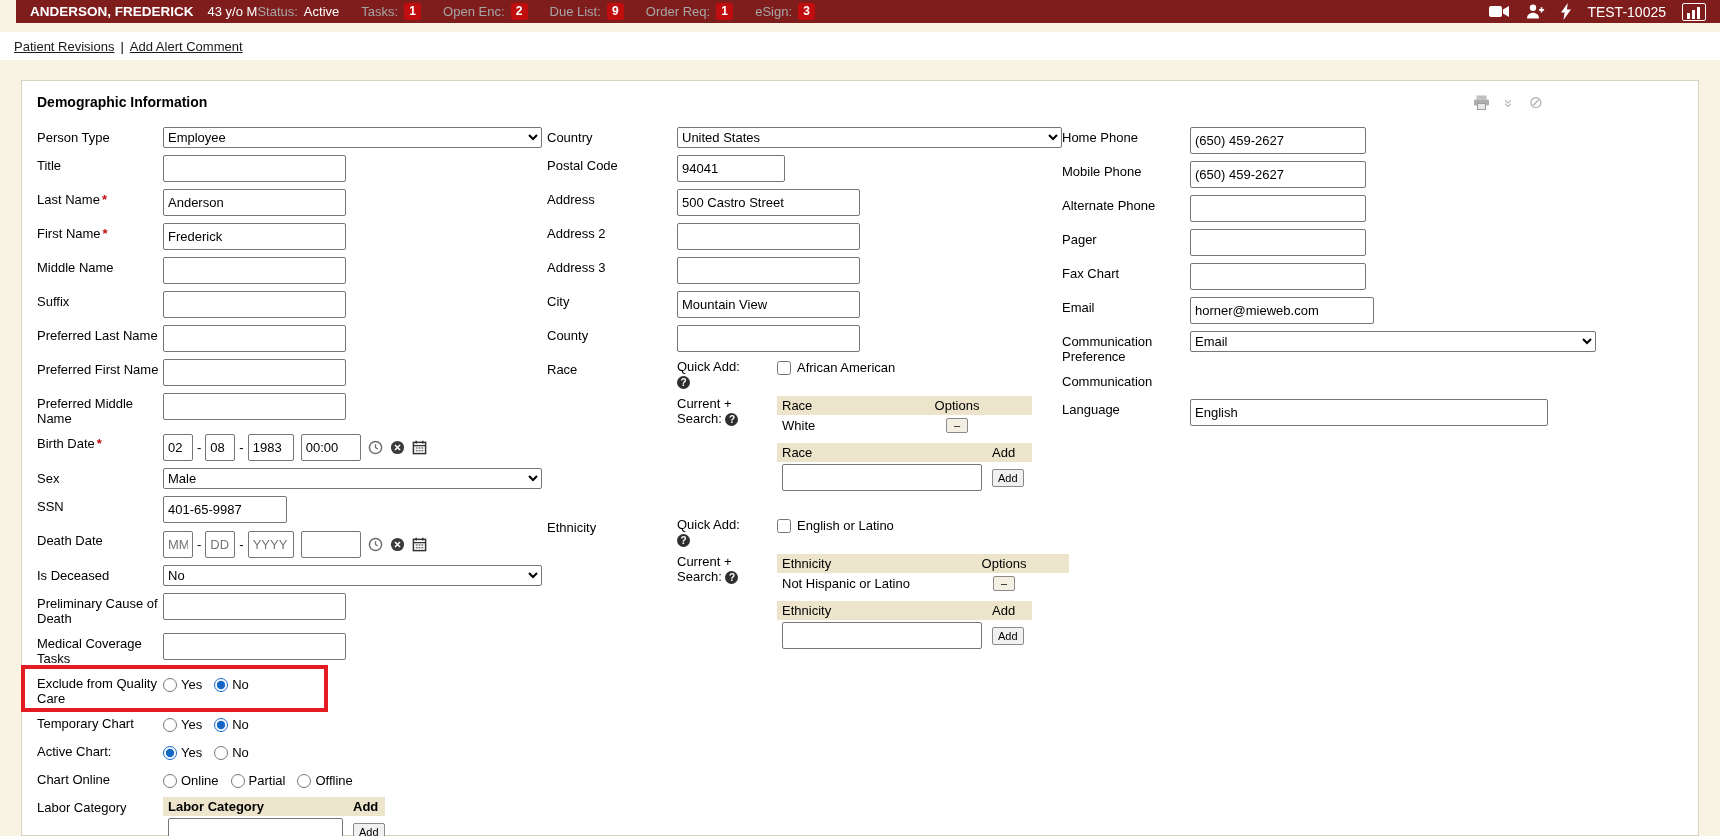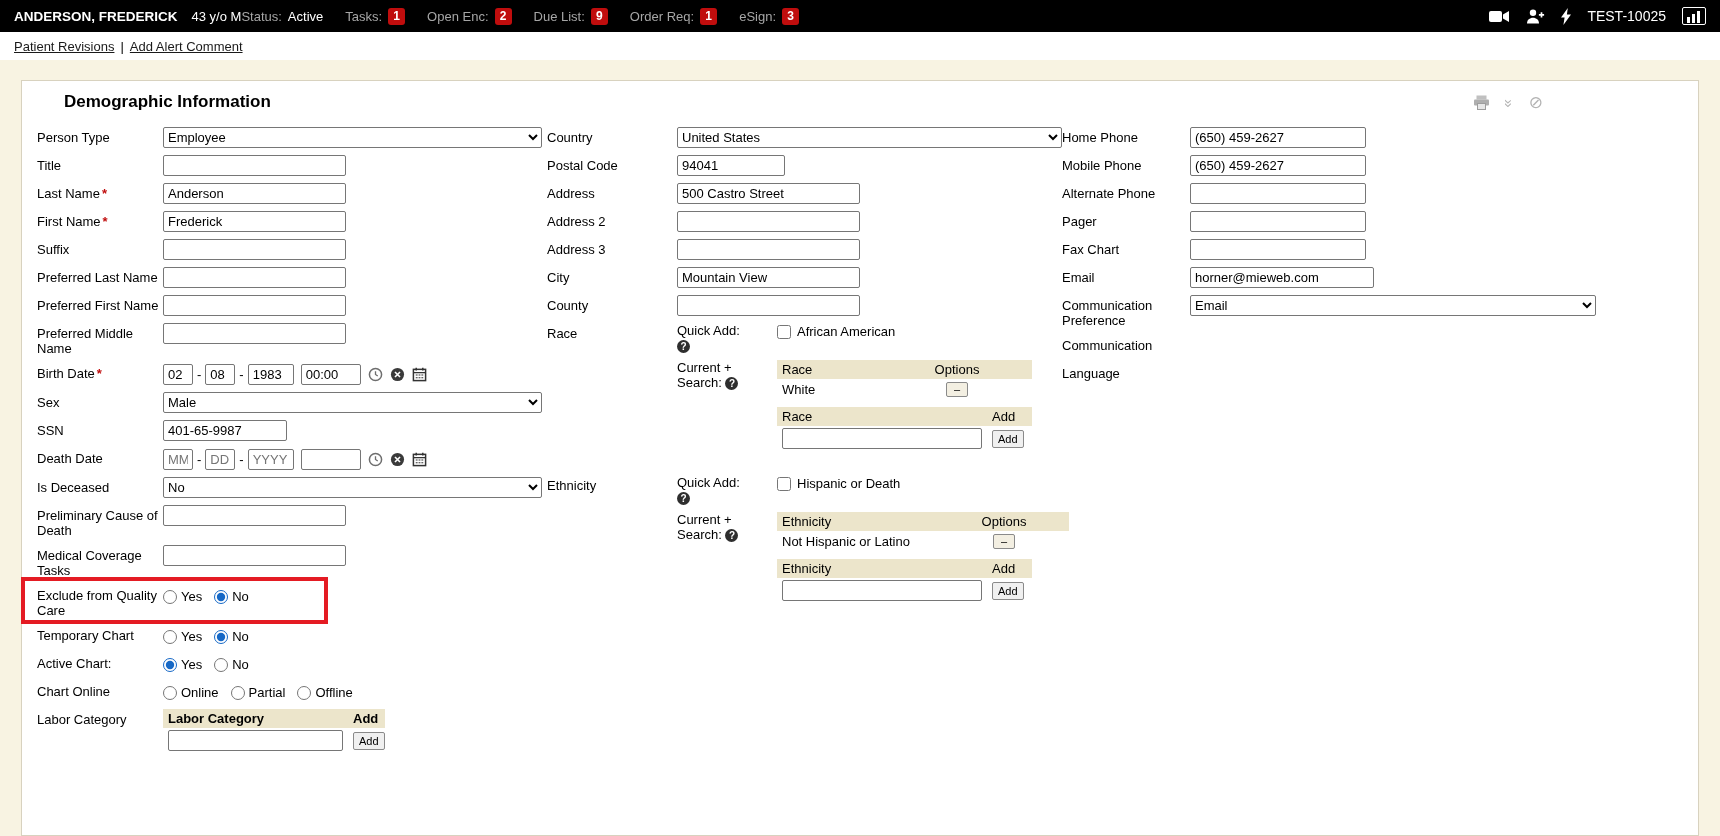--- a/index.html
+++ b/index.html
@@ -1,21 +1,21 @@
 <!DOCTYPE html>
 <html><head>
 <meta charset="utf-8">
 <style>
   * { margin:0; padding:0; box-sizing:border-box; }
   html,body { background:#fff; }
   body { font-family:"Liberation Sans", sans-serif; font-size:13px; color:#000; }
   .screen { position:relative; width:1720px; height:836px; background:#f8f3e2; overflow:hidden; }
 
   
-  .topbar { position:absolute; top:0; left:0; right:0; height:32px; background:#000000; color:#fff;
+  .topbar { position:absolute; top:0; left:16px; right:0; height:23px; background:#7f1d1d; color:#fff;
             display:flex; align-items:center; padding:0 14px; }
   .pt-name { font-weight:bold; font-size:13.5px; }
   .pt-info { margin-left:14px; }
   .tb-item { display:flex; align-items:center; gap:6px; margin-right:22px; white-space:nowrap; }
   .tb-label { color:#a6a6a6; }
   .badge { background:#c00d0d; color:#fff; font-weight:bold; font-size:12px; min-width:17px; height:17px;
            line-height:17px; text-align:center; border-radius:3px; padding:0 3px; display:inline-block; cursor:pointer; }
   .tb-right { margin-left:auto; display:flex; align-items:center; gap:16px; }
   .sysid { font-size:14px; }
   .chart-box { border:1px solid #fff; border-radius:2px; padding:3px 4px 1px; display:inline-block; line-height:0; cursor:pointer; }
@@ -23,40 +23,40 @@
 
   
   .linkbar { position:absolute; top:32px; left:0; right:0; height:28px; background:#fff;
              display:flex; align-items:center; padding:0 14px; gap:6px; }
   .linkbar a { color:#1a1a1a; text-decoration:underline; cursor:pointer; }
 
   
   .page { position:absolute; top:60px; left:0; right:0; bottom:0; background:#f8f3e2; padding:20px 21px 0; }
   .panel { background:#fff; border:1px solid #d8d2bf; height:756px; padding:8px 15px; position:relative; }
   .panel-header { display:flex; align-items:center; height:26px; }
-  .panel-title { font-weight:bold; font-size:17px;margin-left:27px; }
+  .panel-title { font-weight:bold; font-size:14px; }
   .panel-icons { margin-left:auto; margin-right:140px; display:flex; align-items:center; gap:16px; color:#b3b3b3; }
   .pi { cursor:pointer; line-height:0; }
   .pi-glyph { font-size:17px; color:#b3b3b3; line-height:17px; display:inline-block; }
   .rot90 { transform:rotate(90deg); font-size:15px; letter-spacing:-2px; }
 
   
   .form-area { position:relative; margin-top:12px; height:690px; }
   .fcol { position:absolute; top:0; }
   .col1 { left:0;    width:505px; }
   .col2 { left:510px; width:515px; }
   .col3 { left:1025px; width:545px; }
 
   .frow { display:flex; align-items:flex-start; margin-bottom:7px; min-height:21px; }
   .lbl { flex:0 0 126px; padding-top:3px; line-height:15px; }
   .col2 .lbl { flex-basis:130px; }
   .col3 .lbl { flex-basis:128px; }
   .req { color:#c00d0d; font-weight:bold; margin-left:2px; }
 
-  input[type=text] { height:21px; border:1px solid #767676; border-radius:2px; padding:1px 4px;
+  input[type=text] { height:27px; border:1px solid #767676; border-radius:2px; padding:1px 4px;
                      font:13px "Liberation Sans",sans-serif; background:#fff; }
   select { height:21px; border:1px solid #767676; border-radius:2px;
            font:13px "Liberation Sans",sans-serif; background:#fff; }
   input[type=radio], input[type=checkbox] { width:14px; height:14px; margin:0; accent-color:#1668c6; }
 
   .w-std   { width:183px; }
   .w-wide  { width:406px; }
   .w-postal{ width:108px; }
   .w-ssn   { width:124px; }
   .w-phone { width:176px; }
@@ -216,20 +216,24 @@
           <div class="frow">
             <div class="lbl"><span>Last Name</span><span class="req">*</span></div>
             <input type="text" class="w-std" value="Anderson" style="">
           </div>
 
           <div class="frow">
             <div class="lbl"><span>First Name</span><span class="req">*</span></div>
             <input type="text" class="w-std" value="Frederick" style="">
           </div>
 
+          <div class="frow">
+            <div class="lbl">Middle Name</div>
+            <input type="text" class="w-std" value="" style="">
+          </div>
 
           <div class="frow">
             <div class="lbl">Suffix</div>
             <input type="text" class="w-std" value="" style="">
           </div>
 
           <div class="frow">
             <div class="lbl">Preferred Last Name</div>
             <input type="text" class="w-std" value="" style="">
           </div>
@@ -508,21 +512,21 @@
           <div class="section">
             <div class="lbl">Ethnicity</div>
             <div class="sec-body">
               <div class="qa-line">
                 <div class="sub-lbl">
                   <span>Quick Add:</span><br>
                   <span class="help-circle">?</span>
                 </div>
                 <label class="chk-line">
                   <input type="checkbox" style="">
-                  <span>Hispanic or Death</span>
+                  <span>English or Latino</span>
                 </label>
               </div>
               <div class="cs-line">
                 <div class="sub-lbl">
                   <span>Current +</span><br>
                   <span>Search:</span>
                   <span class="help-circle">?</span>
                 </div>
                 <div class="tables-stack">
                   <table class="mini-table eth-cur">
@@ -596,20 +600,21 @@
             <div class="lbl">Communication Preference</div>
             <select class="w-wide"><option>Email</option></select>
           </div>
 
           <div class="frow">
             <div class="lbl">Communication</div>
           </div>
 
           <div class="frow">
             <div class="lbl">Language</div>
+            <input type="text" class="w-lang" value="English" style="">
           </div>
 
         </div>
 
       </div>
     </div>
   </div>
 </div>
 
 </body></html>

